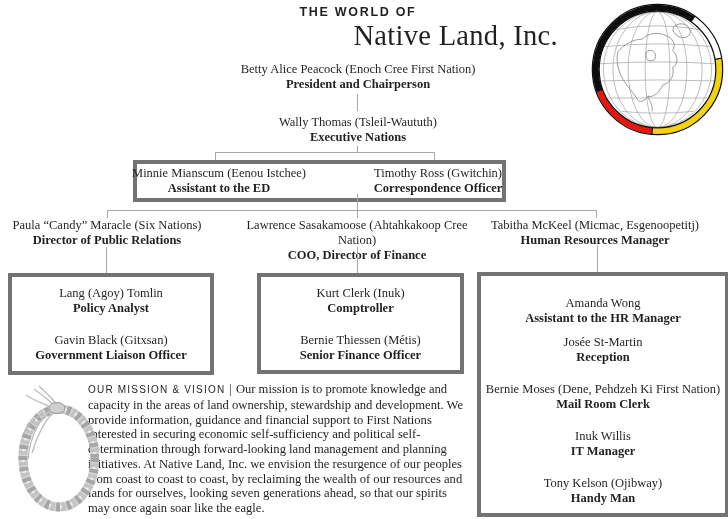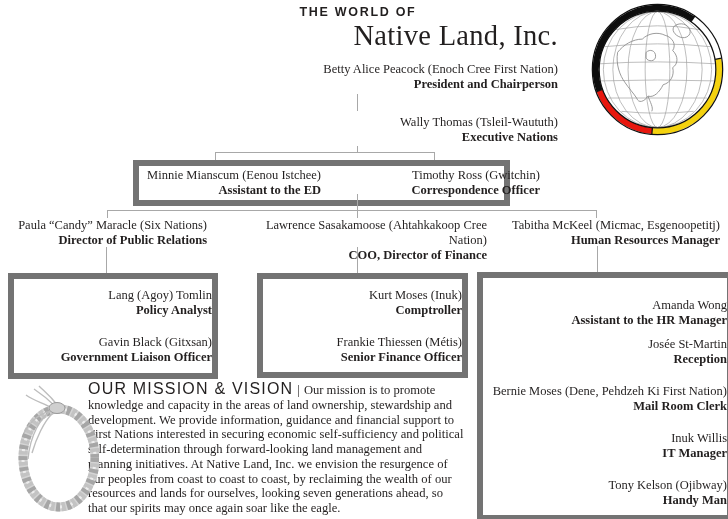--- a/index.html
+++ b/index.html
@@ -2,28 +2,28 @@
 <html><head>
 <meta charset="utf-8">
 <style>
   html,body{margin:0;padding:0;background:#fff;}
   .page{position:relative;width:728px;height:519px;background:#fff;overflow:hidden;
         font-family:"Liberation Serif",serif;color:#221f1f;padding-left:8px;}
   .kicker{position:absolute;left:158px;top:5px;width:400px;text-align:center;
           font-family:"Liberation Sans",sans-serif;font-weight:bold;font-size:12.5px;letter-spacing:1.7px;}
   .company{position:absolute;left:158px;top:20px;width:400px;text-align:right;
            font-size:28.5px;letter-spacing:.3px;line-height:32px;}
-  .person{position:absolute;text-align:right;font-size:12.5px;line-height:15px;}
+  .person{position:absolute;text-align:center;font-size:12.5px;line-height:15px;}
   .prole{font-weight:bold;}
   .vline{position:absolute;width:1px;background:#a8a8a8;}
   .hline{position:absolute;height:1px;background:#a8a8a8;}
-  .obox{position:absolute;border:6px solid #737373;}
+  .obox{position:absolute;border:4px solid #737373;}
   .obox .person{left:0;right:0;}
   .mission{position:absolute;left:88px;top:382px;width:376px;font-size:12.6px;line-height:14.75px;}
-  .mission-label{font-family:"Liberation Sans",sans-serif;font-size:16px;letter-spacing:1.2px;}
+  .mission-label{font-family:"Liberation Sans",sans-serif;font-size:10px;letter-spacing:1.2px;}
   .mission-sep{padding:0 4px;}
   .art{position:absolute;}
 </style>
 </head>
 <body>
 
 <div class="page">
 
   <div class="kicker">THE WORLD OF</div>
   <div class="company">Native Land, Inc.</div>
@@ -84,25 +84,25 @@
       <div class="prole">Policy Analyst</div>
     </div>
     <div class="person" style="top:56px">
       <div class="pname">Gavin Black (Gitxsan)</div>
       <div class="prole">Government Liaison Officer</div>
     </div>
   </div>
 
   <div class="obox" style="left:257px;top:273px;width:199px;height:93px">
     <div class="person" style="top:9px">
-      <div class="pname">Kurt Moses (Inuk)</div>
+      <div class="pname">Kurt Clerk (Inuk)</div>
       <div class="prole">Comptroller</div>
     </div>
     <div class="person" style="top:56px">
-      <div class="pname">Frankie Thiessen (Métis)</div>
+      <div class="pname">Bernie Thiessen (Métis)</div>
       <div class="prole">Senior Finance Officer</div>
     </div>
   </div>
 
   <div class="obox" style="left:477px;top:272px;width:244px;height:237px">
     <div class="person" style="top:20px">
       <div class="pname">Amanda Wong</div>
       <div class="prole">Assistant to the HR Manager</div>
     </div>
     <div class="person" style="top:106px">

